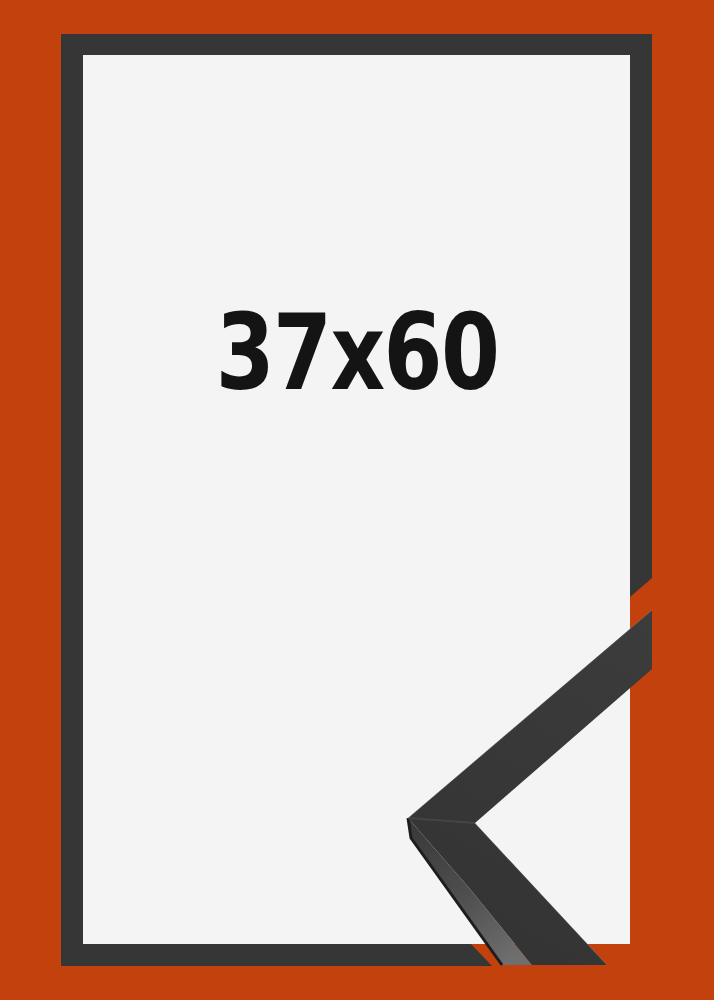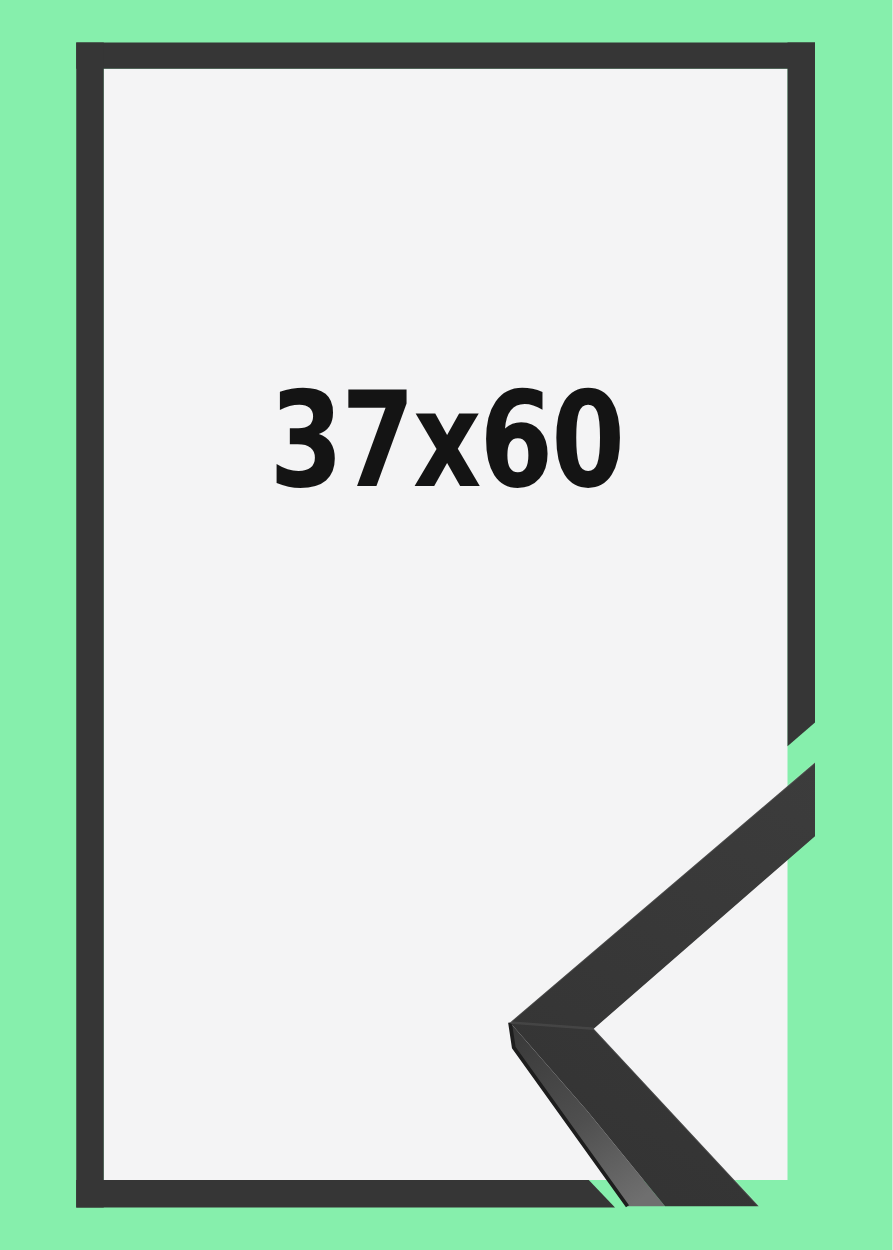--- a/index.html
+++ b/index.html
@@ -5,21 +5,21 @@
   html, body {
     margin: 0;
     padding: 0;
     background: #e8e8e9;
     font-family: "DejaVu Sans", "Liberation Sans", sans-serif;
   }
   .stage {
     position: relative;
     width: 714px;
     height: 1000px;
-    background: #86efac;
+    background: #c2410c;
     overflow: hidden;
   }
   .frame-svg {
     position: absolute;
     left: 0;
     top: 0;
     display: block;
   }
   .size-label {
     position: absolute;

